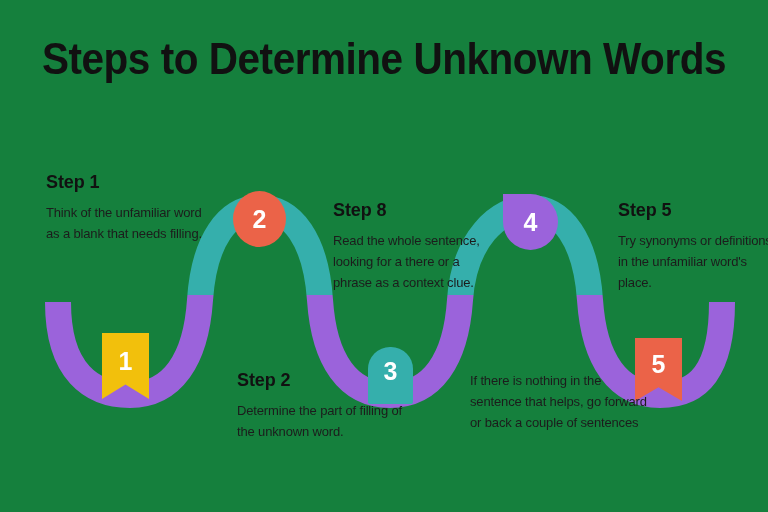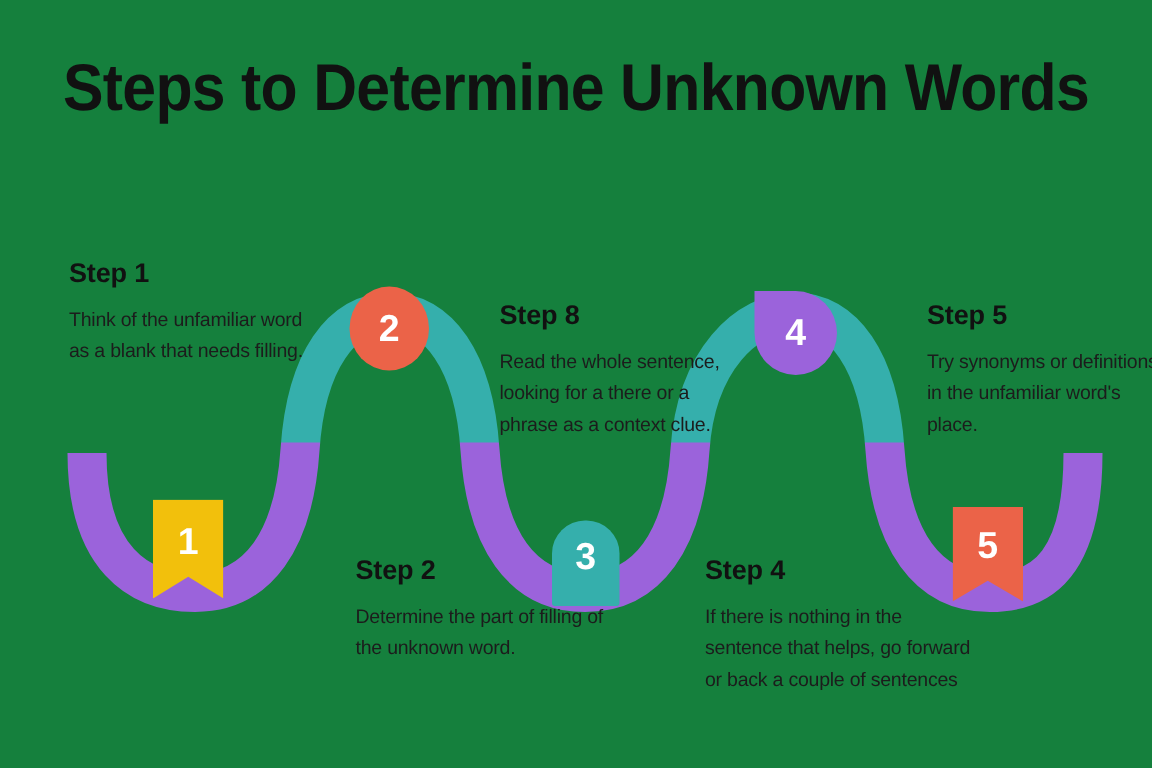--- a/index.html
+++ b/index.html
@@ -219,21 +219,20 @@
     <p class="step-title">Step 2</p>
     <p class="step-body">Determine the part of filling of the unknown word.</p>
   </div>
 
   <div class="step s3">
     <p class="step-title">Step 8</p>
     <p class="step-body">Read the whole sentence, looking for a there or a phrase as a context clue.</p>
   </div>
 
   <div class="step s4">
-    <p class="step-title">Step 4</p>
     <p class="step-body">If there is nothing in the sentence that helps, go forward or back a couple of sentences</p>
   </div>
 
   <div class="step s5">
     <p class="step-title">Step 5</p>
     <p class="step-body">Try synonyms or definitions in the unfamiliar word's place.</p>
   </div>
 
 </div>
 

